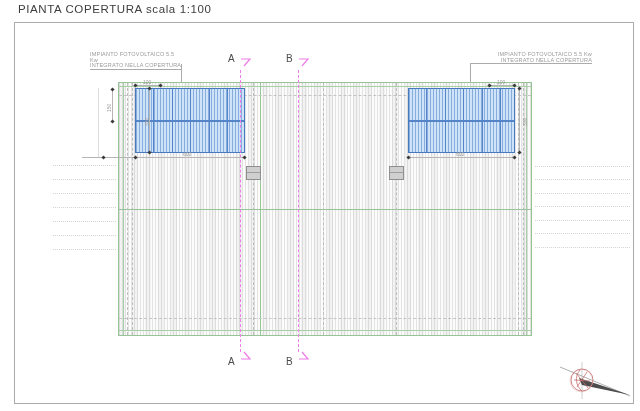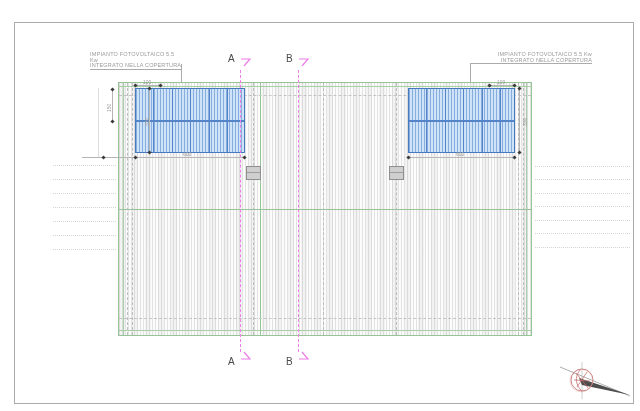--- a/index.html
+++ b/index.html
@@ -51,20 +51,21 @@
   .ext{position:absolute;background:#dedede;}
 
   
   .dots{position:absolute;height:0;border-top:1px dotted #d4d4d4;}
 </style>
 </head>
 <body>
 
 <div class="page">
 
+  <div class="title">PIANTA COPERTURA  scala 1:100</div>
   <div class="frame"></div>
 
   <div>
     <div class="dots" style="left:53px;top:165px;width:63px;"></div>
     <div class="dots" style="left:53px;top:179px;width:63px;"></div>
     <div class="dots" style="left:53px;top:193px;width:63px;"></div>
     <div class="dots" style="left:53px;top:207px;width:63px;"></div>
     <div class="dots" style="left:53px;top:221px;width:63px;"></div>
     <div class="dots" style="left:53px;top:235px;width:63px;"></div>
     <div class="dots" style="left:53px;top:249px;width:63px;"></div>

